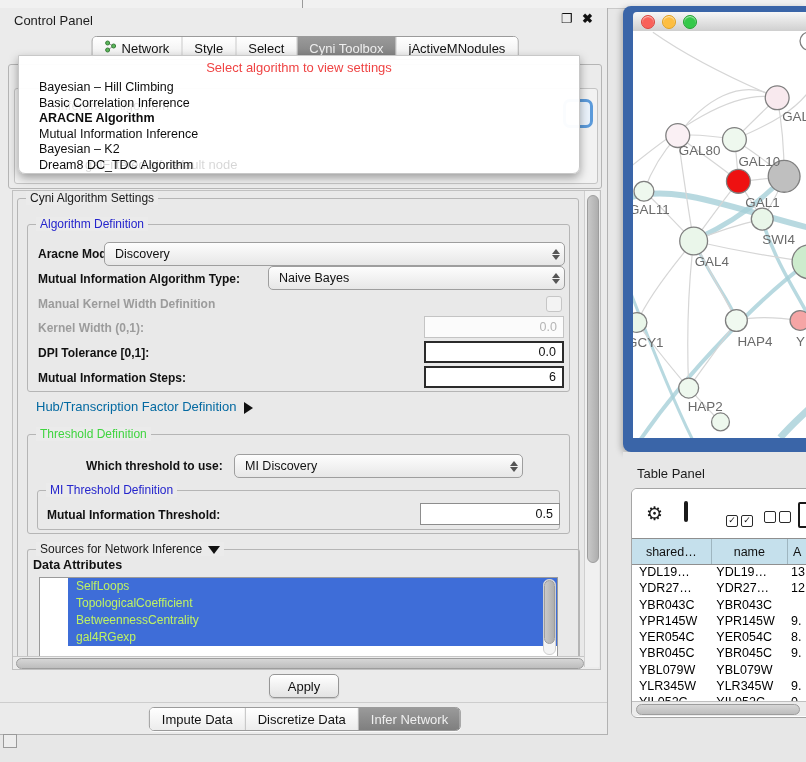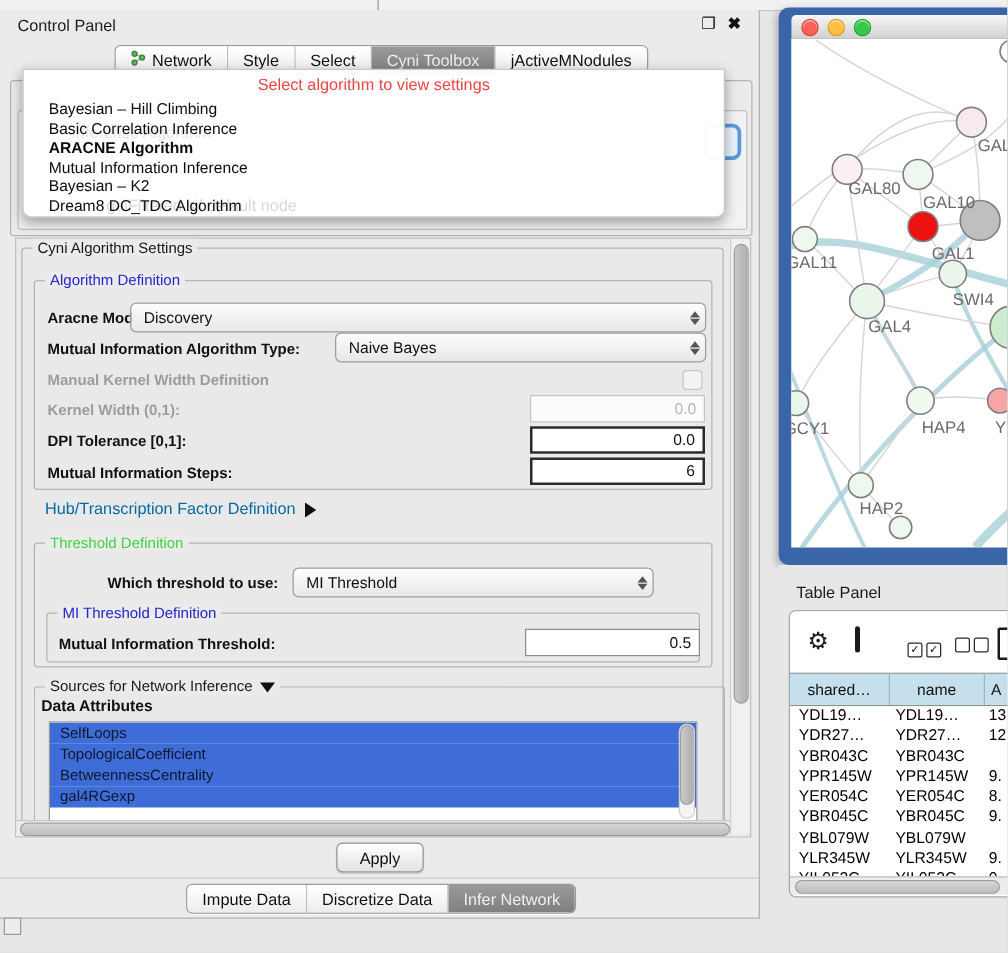--- a/index.html
+++ b/index.html
@@ -37,21 +37,21 @@
   .combo .carr{width:16px;display:flex;flex-direction:column;align-items:center;justify-content:center;gap:1px;}
   .tri-up{width:0;height:0;border-left:4px solid transparent;border-right:4px solid transparent;border-bottom:5px solid #555;}
   .tri-dn{width:0;height:0;border-left:4px solid transparent;border-right:4px solid transparent;border-top:5px solid #555;}
   
   .field{background:#fff;border:2px solid #2b2b2b;font-size:12.5px;color:#111;text-align:right;padding:0 6px;display:flex;align-items:center;justify-content:flex-end;}
   .field.thin{border:1px solid #8d8d8d;}
   .field.dis{border:1px solid #c4c4c4;background:#fbfbfb;color:#b5b5b5;}
   .checkbox{width:14px;height:14px;border:1px solid #c6c6c6;border-radius:3px;background:#f3f3f3;}
   
   .attrlist{background:#fff;border:1px solid #9a9a9a;overflow:hidden;}
-  .attrrow{height:17px;line-height:17px;background:#3e6dd8;color:#0f172a;font-size:12px;padding-left:8px;white-space:nowrap;}
+  .attrrow{height:17px;line-height:17px;background:#3e6dd8;color:#bef264;font-size:12px;padding-left:8px;white-space:nowrap;margin-left:28px;}
   
   .sbtrack{background:#f4f4f4;border:1px solid #cfcfcf;border-radius:6px;}
   .sbthumb{background:linear-gradient(90deg,#c9c9c9,#aeaeae);border:1px solid #9d9d9d;border-radius:6px;}
   .sbthumb.h{background:linear-gradient(#d6d6d6,#bdbdbd);}
   
   .button{display:flex;align-items:center;justify-content:center;border:1px solid #969696;border-radius:5px;background:linear-gradient(#ffffff,#e3e3e3);font-size:13px;color:#111;box-shadow:0 1px 1px rgba(0,0,0,.15);}
   
   .netframe{left:623px;top:6px;width:183px;height:446px;background:#3a65a8;border-radius:8px 0 0 8px;box-shadow:-2px 2px 6px rgba(0,0,0,.25);}
   .nettitle{left:633px;top:12px;width:173px;height:19px;background:linear-gradient(#f7f7f7,#cfcfcf);border-radius:4px 0 0 0;border-bottom:1px solid #9c9c9c;display:flex;align-items:center;padding-left:8px;gap:7px;}
   .tl{width:12px;height:12px;border-radius:50%;box-shadow:inset 0 1px 1px rgba(255,255,255,.7);}
@@ -164,21 +164,21 @@
 
   <div class="abs" style="left:36px;top:399px;font-size:13px;color:#0369a1;">
     <span>Hub/Transcription Factor Definition</span><span class="hubarrow"></span>
   </div>
 
   <div class="abs group" style="left:27px;top:434px;width:541px;height:98px;">
     <span class="gtitle green">Threshold Definition</span>
   </div>
   <div class="abs lbl b" style="left:86px;top:459px;">Which threshold to use:</div>
   <div class="abs combo" style="left:234px;top:454px;width:287px;">
-    <span class="ctext">MI Threshold</span>
+    <span class="ctext">MI Discovery</span>
     <span class="carr">
         <span class="tri-up"></span>
         <span class="tri-dn"></span>
       </span>
   </div>
   <div class="abs group" style="left:37px;top:490px;width:521px;height:38px;">
     <span class="gtitle blue" style="background:#ebebeb;">MI Threshold Definition</span>
   </div>
   <div class="abs lbl b" style="left:47px;top:508px;">Mutual Information Threshold:</div>
   <div class="abs field thin" style="left:420px;top:503px;width:126px;height:20px;">0.5</div>

